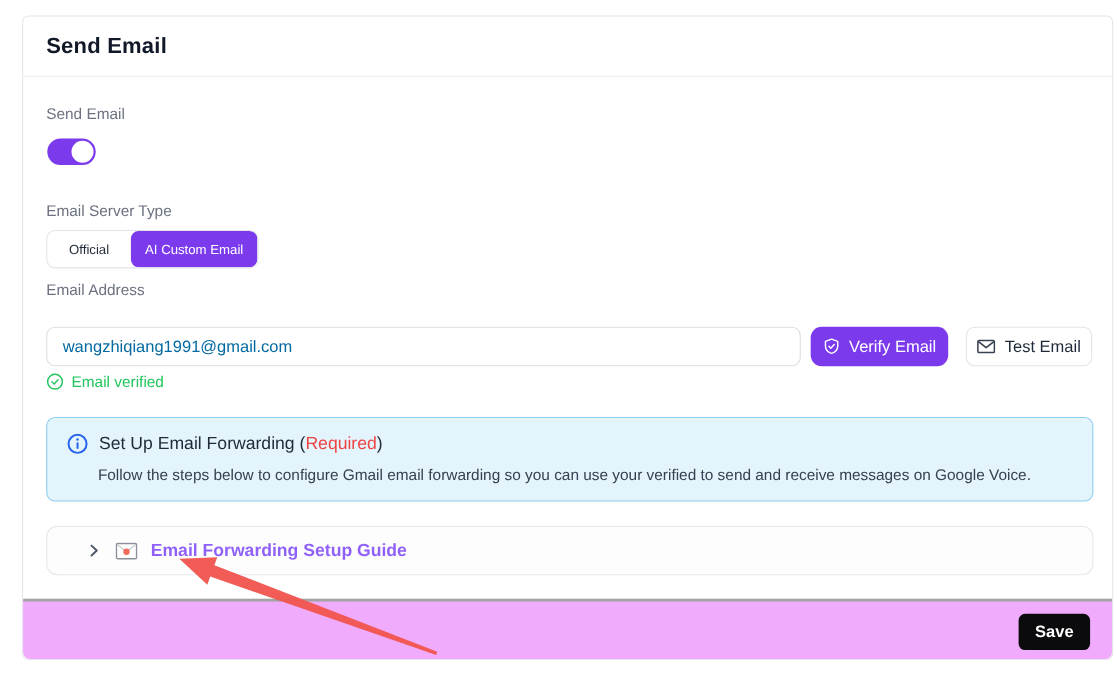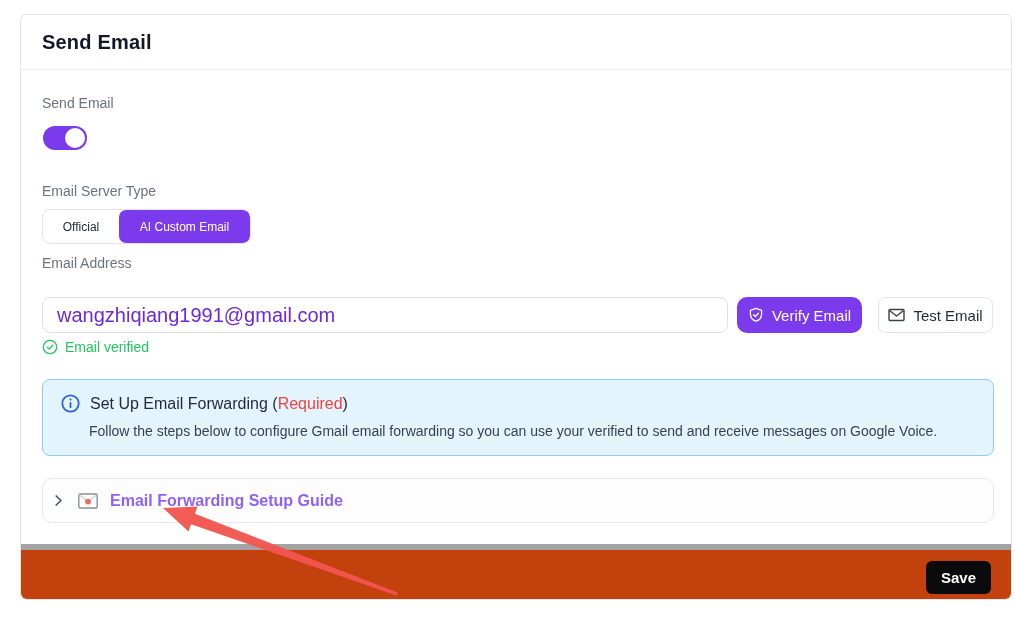--- a/index.html
+++ b/index.html
@@ -66,35 +66,35 @@
     height: 100%;
     display: flex; align-items: center; justify-content: center;
     font-size: 12px;
     cursor: pointer;
     border: none;
     background: transparent;
     font-family: inherit;
   }
   .seg-official { width: 76px; color: #1f2937; }
   .seg-custom {
-    width: 131px;
+    width: 115px;
     background: #7c3aed;
     color: #ffffff;
     border-radius: 7px;
   }
 
   
   .email-input {
     position: absolute; left: 21px; top: 282px;
     width: 686px; height: 36px;
     border: 1px solid #dcdfe4;
     border-radius: 8px;
     padding: 0 14px;
-    font-size: 20px;
-    color: #6d28d9;
+    font-size: 15px;
+    color: #0369a1;
     font-family: inherit;
     outline: none;
     background: #ffffff;
   }
   .btn {
     position: absolute; top: 282px;
     height: 36px;
     display: flex; align-items: center; justify-content: center; gap: 8px;
     border-radius: 8px;
     font-size: 15px;
@@ -137,34 +137,34 @@
   }
 
   
   .guide-panel {
     position: absolute; left: 21px; top: 463px;
     width: 952px; height: 45px;
     background: #fdfdfe;
     border: 1px solid #e7e8ea;
     border-radius: 10px;
     display: flex; align-items: center;
-    padding-left: 8px;
+    padding-left: 35px;
     gap: 12px;
     cursor: pointer;
   }
   .guide-label {
     font-size: 16px; font-weight: 700; color: #9061f9;
   }
 
   
   .card-footer {
     position: absolute; left: 0; right: 0; bottom: 0;
     height: 55px;
-    background: #c2410c;
-    border-top: 6px solid #a3a3a3;
+    background: #f0abfc;
+    border-top: 3px solid #a3a3a3;
     border-radius: 0 0 6px 6px;
   }
   .btn-save {
     position: absolute; right: 20px; top: 11px;
     width: 65px; height: 33px;
     background: #0b0b0d;
     color: #ffffff;
     font-size: 15px; font-weight: 700;
     border: none; border-radius: 6px;
     cursor: pointer;

